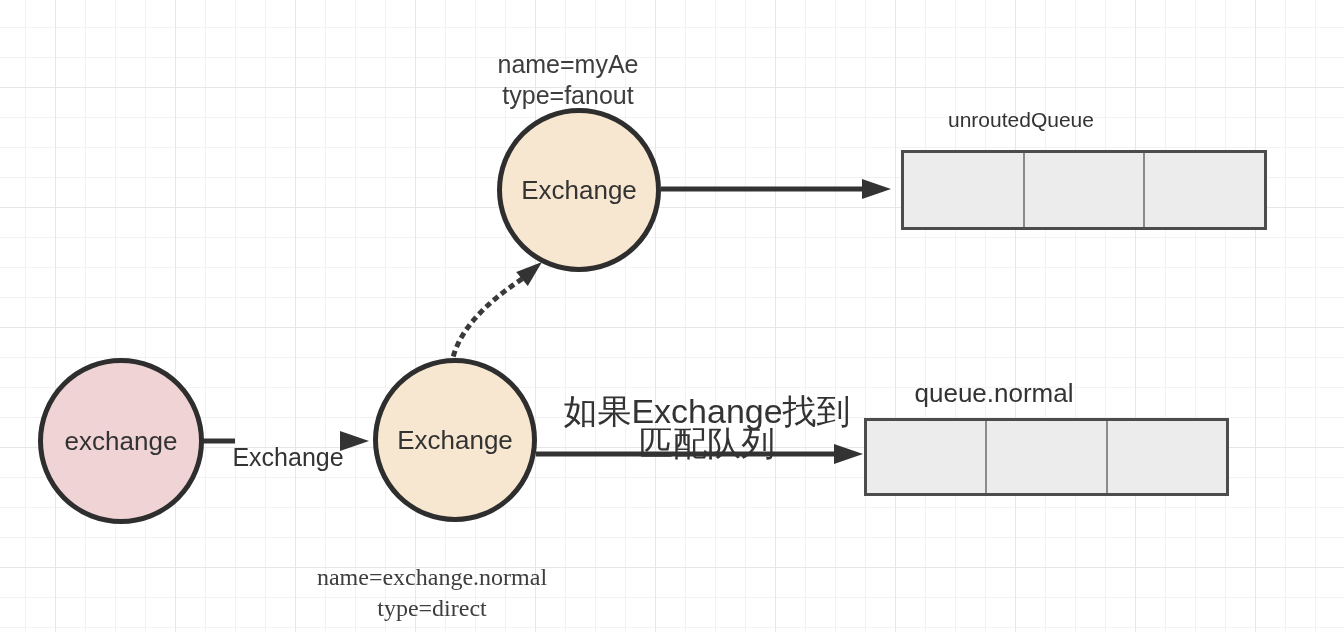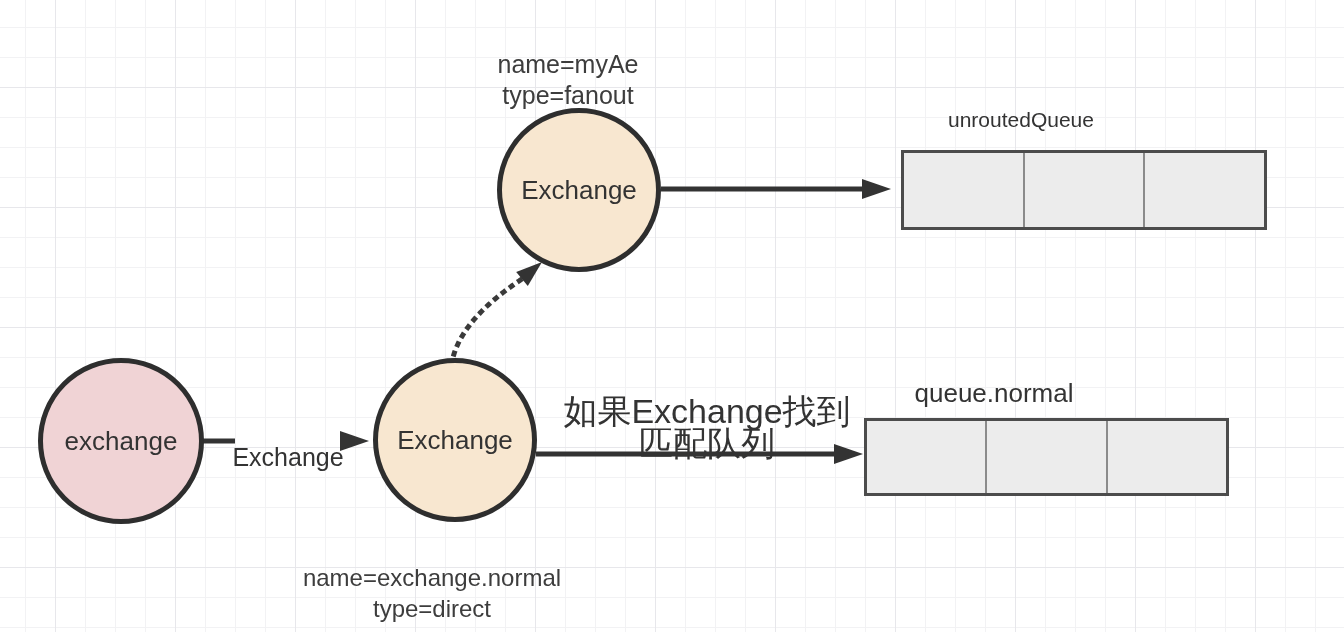--- a/index.html
+++ b/index.html
@@ -41,21 +41,21 @@
   .queue .cell{flex:1;}
   .queue .cell + .cell{border-left:2px solid #8b8b8b;}
 
   .lbl{
     position:absolute;transform:translate(-50%,-50%);
     white-space:pre-line;text-align:center;color:#3d3d3d;
     line-height:31px;
     margin-top:16px;
   }
   .lbl-ae{left:568px;top:64px;font-size:25px;}
-  .lbl-exnorm{left:432px;top:577px;font-size:24px;}
+  .lbl-exnorm{left:432px;top:577px;font-size:24px;font-family:Liberation Serif, serif;}
   .lbl-unrouted{left:1021px;top:103px;font-size:21px;color:#333;}
   .lbl-qnormal{left:994px;top:377px;font-size:26px;color:#333;}
   .lbl-fail{left:346px;top:297px;font-size:26px;color:#333;}
   .lbl-ok{left:707px;top:411px;font-size:34px;color:#333;line-height:32px;}
   .lbl-message{left:288px;top:441px;font-size:25px;color:#333;white-space:nowrap;}
 </style>
 </head>
 <body>
 
 <div class="canvas">

